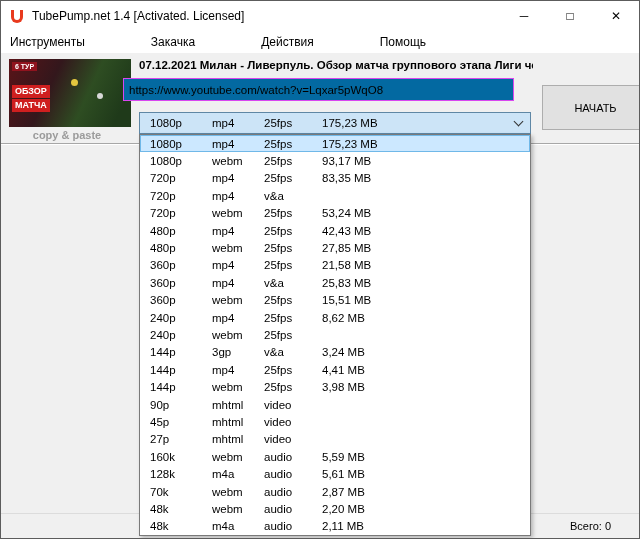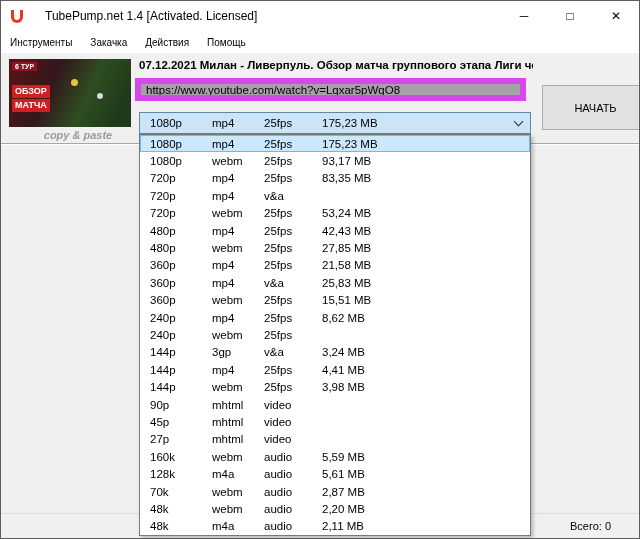--- a/index.html
+++ b/index.html
@@ -11,64 +11,64 @@
   
   .titlebar {
     position:absolute; top:0; left:0; right:0; height:30px;
     background:#ffffff; display:flex; align-items:center;
   }
   .logo-u {
     margin-left:10px; width:12px; height:13px;
     border:3px solid #e8391d; border-top:none;
     border-radius:0 0 8px 8px;
   }
-  .title-text { margin-left:22px; font-size:12px; color:#000; }
+  .title-text { margin-left:9px; font-size:12px; color:#000; }
   .win-controls { margin-left:auto; display:flex; height:100%; }
   .win-btn {
     width:46px; height:100%; display:flex; align-items:center; justify-content:center;
     font-size:12px; color:#000; cursor:default;
   }
   
   .menubar {
     position:absolute; top:30px; left:0; right:0; height:22px;
-    background:#ffffff; display:flex; align-items:center; font-size:10px;
+    background:#ffffff; display:flex; align-items:center; font-size:12px;gap:48px;
   }
   .menu-item { padding:0 9px; height:100%; display:flex; align-items:center; }
   
   .thumb {
     position:absolute; left:8px; top:58px; width:122px; height:68px; overflow:hidden;
     background:linear-gradient(115deg,#5a1418 0%,#33171c 35%,#2e4d22 62%,#1f3a1a 88%);
   }
   .thumb-badge {
     position:absolute; top:3px; left:3px; font-size:7px; color:#fff;
     background:rgba(150,20,30,.92); padding:1px 3px; font-weight:bold;
   }
   .thumb-overlay { position:absolute; left:3px; top:26px; }
   .thumb-overlay span {
     display:table; background:#cf1f1f; color:#fff; font-weight:bold;
     font-size:9px; line-height:11px; padding:1px 3px; margin-bottom:1px;text-align:right;
   }
   .dot { position:absolute; border-radius:50%; filter:blur(.5px); }
   .dot.a { width:7px; height:7px; background:#e4c63f; left:62px; top:20px; }
   .dot.b { width:6px; height:6px; background:#d8d8d8; left:88px; top:34px; }
   .copy-paste {
-    position:absolute; left:16px; top:128px; width:122px; text-align:center;
-    color:#9b9b9b; font-weight:bold; font-style:italic; font-size:11px;
+    position:absolute; left:5px; top:128px; width:122px; text-align:center;
+    color:#9b9b9b; font-weight:bold; font-size:11px;
   }
   .groove {
     position:absolute; top:142px; left:0; width:640px; height:2px;
     border-top:1px solid #a7a7a7; border-bottom:1px solid #ffffff;
   }
   .video-title {
     position:absolute; left:138px; top:58px; width:394px;
     font-weight:bold; font-size:11.5px; white-space:nowrap; overflow:hidden; color:#000;
   }
   .url-input {
-    position:absolute; left:134px; top:77px; width:391px; height:23px;
-    border:6px solid #d946ef; background:#a3a3a3; font-size:11.5px; padding:0 5px;
+    position:absolute; left:122px; top:77px; width:391px; height:23px;
+    border:1px solid #d946ef; background:#0369a1; font-size:11.5px; padding:0 5px;
     font-family:"Liberation Sans", sans-serif; color:#000;
   }
   .start-btn {
     position:absolute; left:541px; top:84px; width:107px; height:45px;
     background:#e1e1e1; border:1px solid #adadad; font-size:11px; color:#000;
     font-family:"Liberation Sans", sans-serif;
   }
   
   .combobox {
     position:absolute; left:138px; top:111px; width:392px; height:22px;

